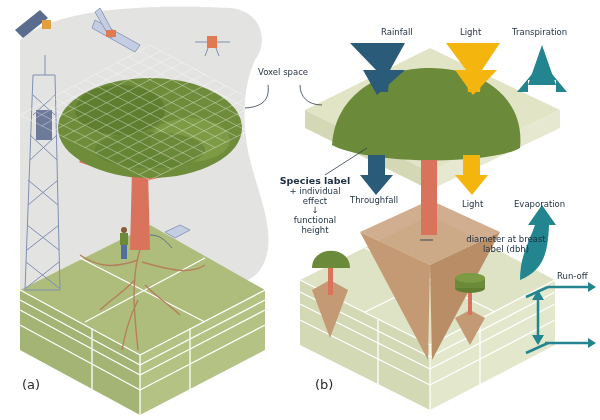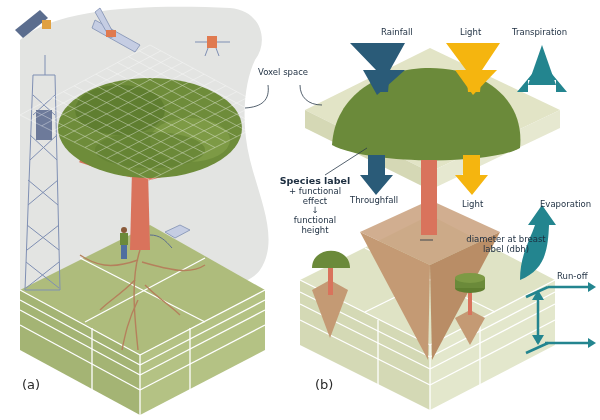--- a/index.html
+++ b/index.html
@@ -199,33 +199,33 @@
   <path d="M268,85 C270,100 262,107 245,108" stroke="#2a3a4a" stroke-width="0.8" fill="none"></path>
   <path d="M300,85 C300,97 308,105 322,105" stroke="#2a3a4a" stroke-width="0.8" fill="none"></path>
 
   <line x1="325" y1="175" x2="367" y2="148" stroke="#2a3a4a" stroke-width="0.8"></line>
 </svg>
 
 <div class="lbl" style="left:258px;top:68px;">Voxel space</div>
 
 <div class="lbl ctr" style="left:245px;top:176px;width:84px;margin-left:28px;">
   <div class="bold">Species label</div>
-  <div>+ functional</div>
+  <div>+ individual</div>
   <div>effect</div>
   <div>↓</div>
   <div>functional</div>
   <div>height</div>
 </div>
 
 <div class="lbl" style="left:359px;top:28px;padding-left:22px;">Rainfall</div>
 <div class="lbl" style="left:460px;top:28px;">Light</div>
 <div class="lbl" style="left:512px;top:28px;">Transpiration</div>
 <div class="lbl" style="left:350px;top:196px;">Throughfall</div>
 <div class="lbl" style="left:462px;top:200px;">Light</div>
-<div class="lbl" style="left:540px;top:200px;">Evaporation</div>
+<div class="lbl" style="left:514px;top:200px;">Evaporation</div>
 <div class="lbl ctr" style="left:461px;top:235px;width:90px;">
   <div>diameter at breast</div>
   <div>label (dbh)</div>
 </div>
 <div class="lbl" style="left:557px;top:272px;">Run-off</div>
 
 <div class="panel" style="left:22px;top:377px;">(a)</div>
 <div class="panel" style="left:315px;top:377px;">(b)</div>
 
 </body></html>

